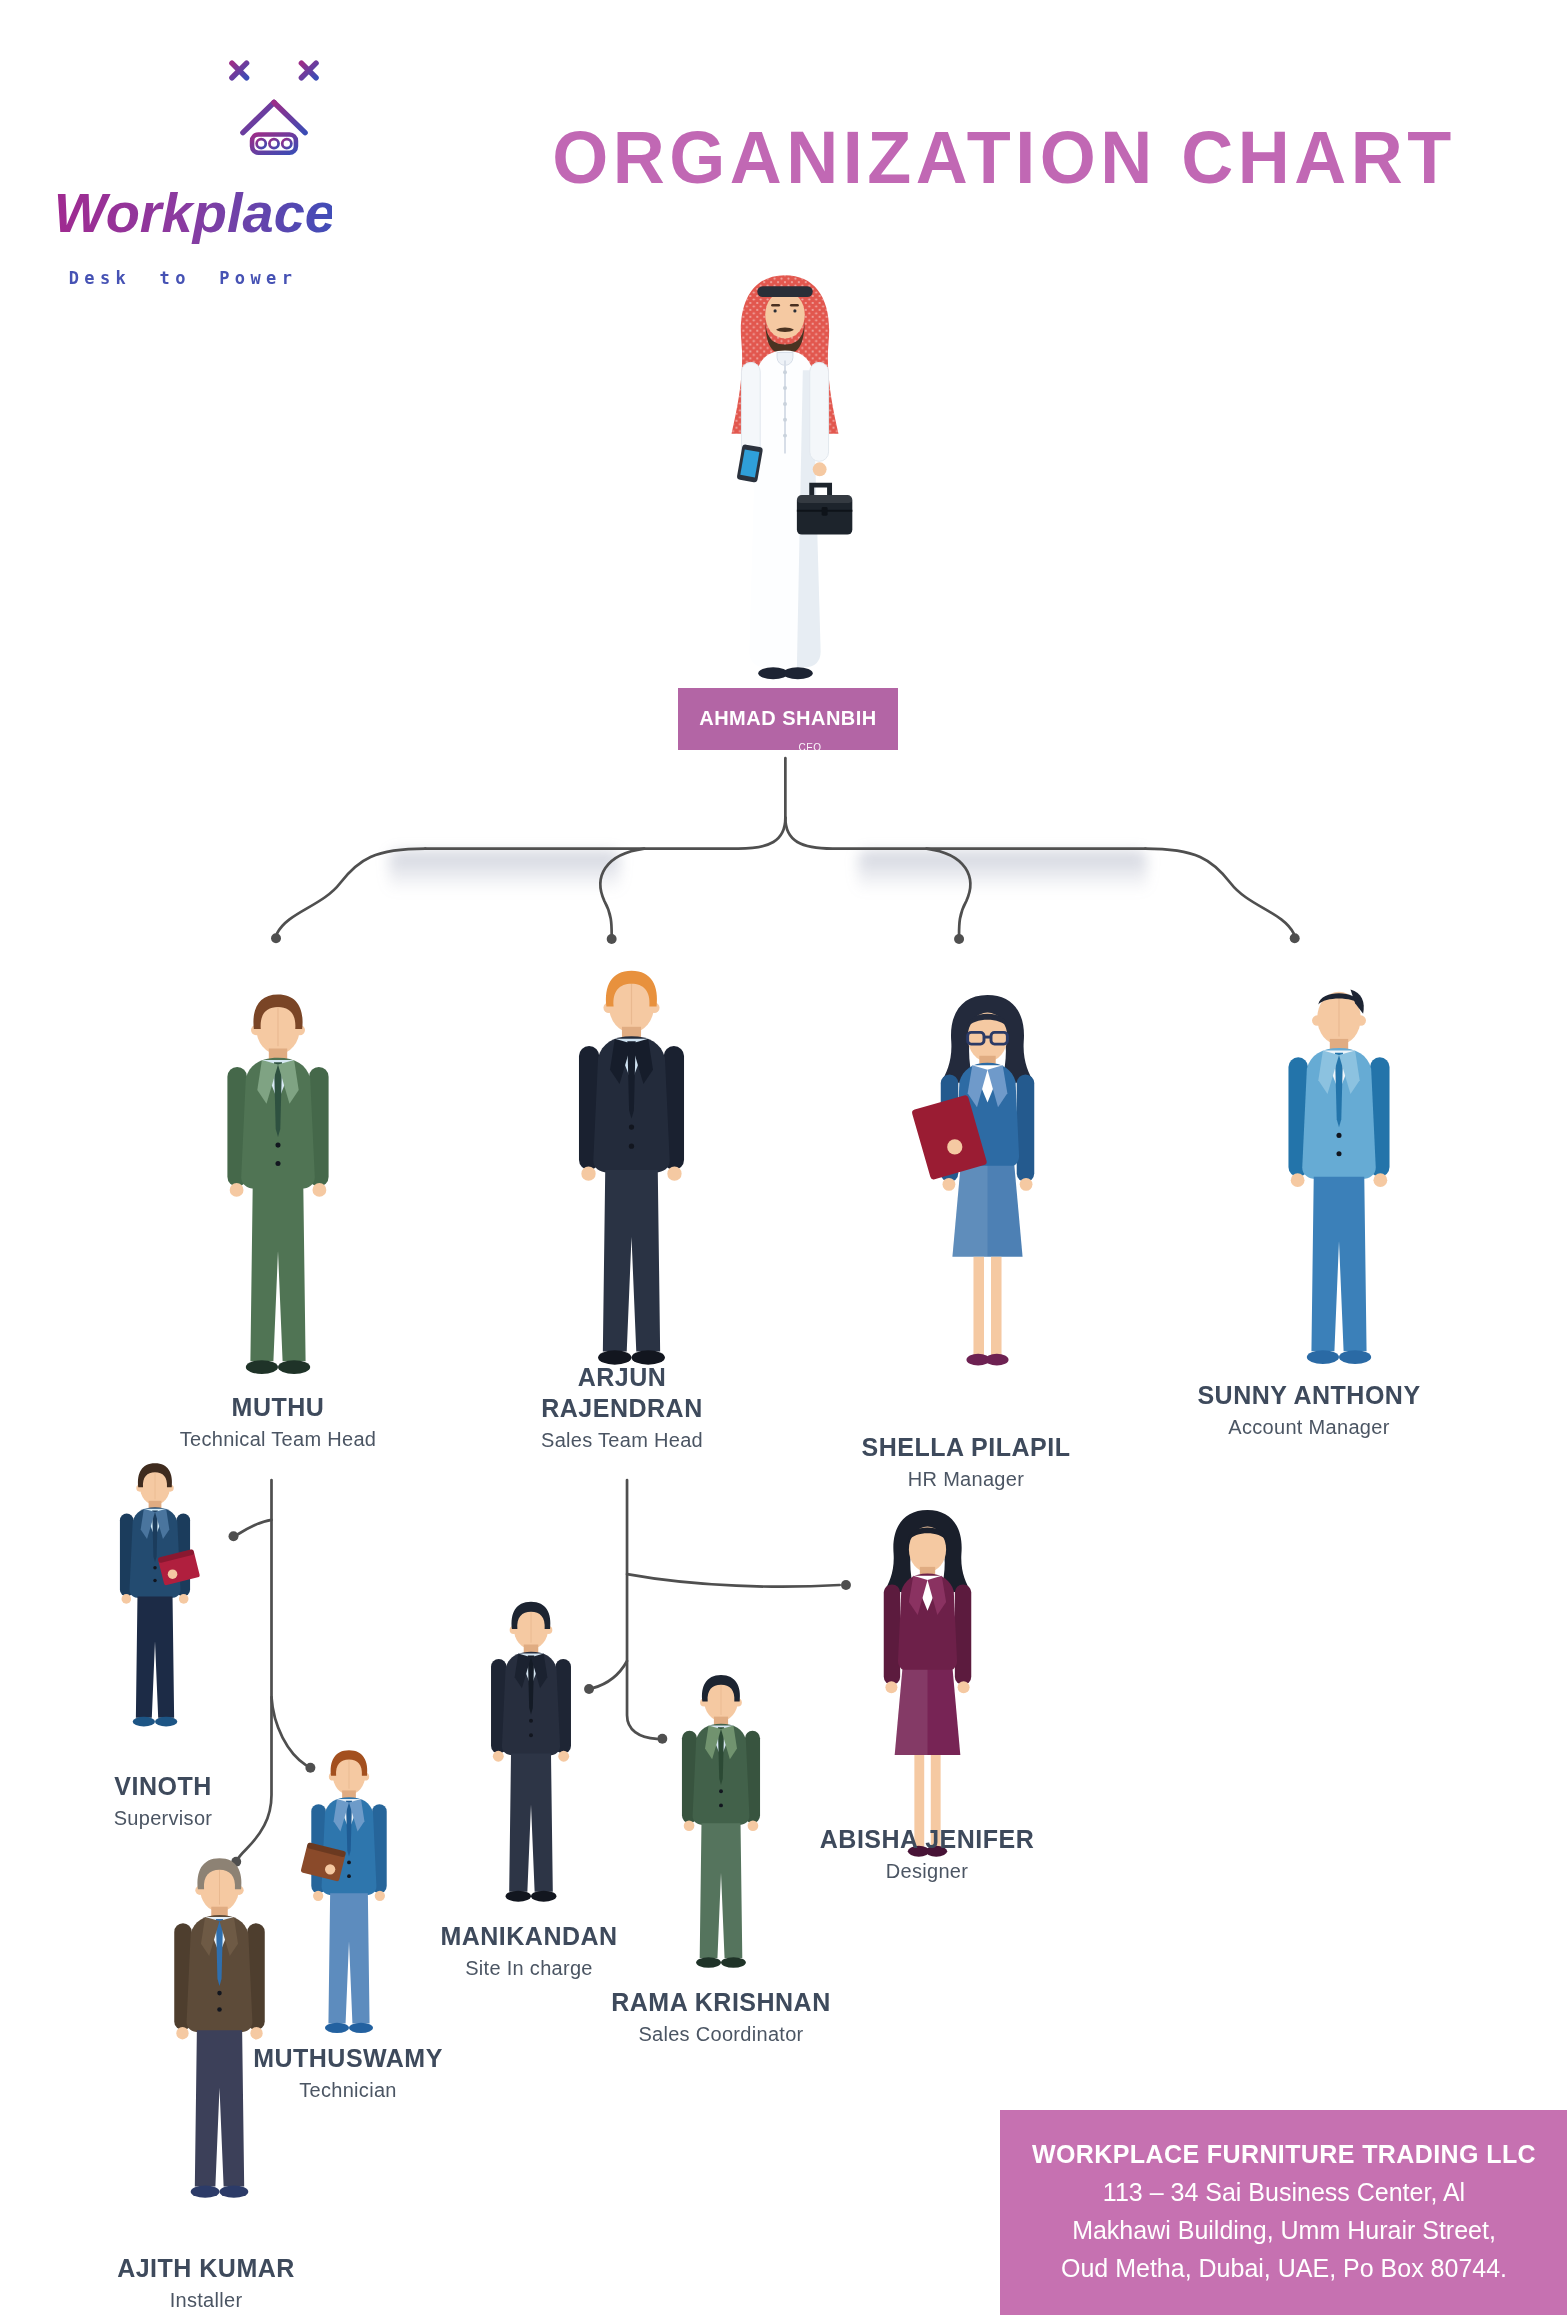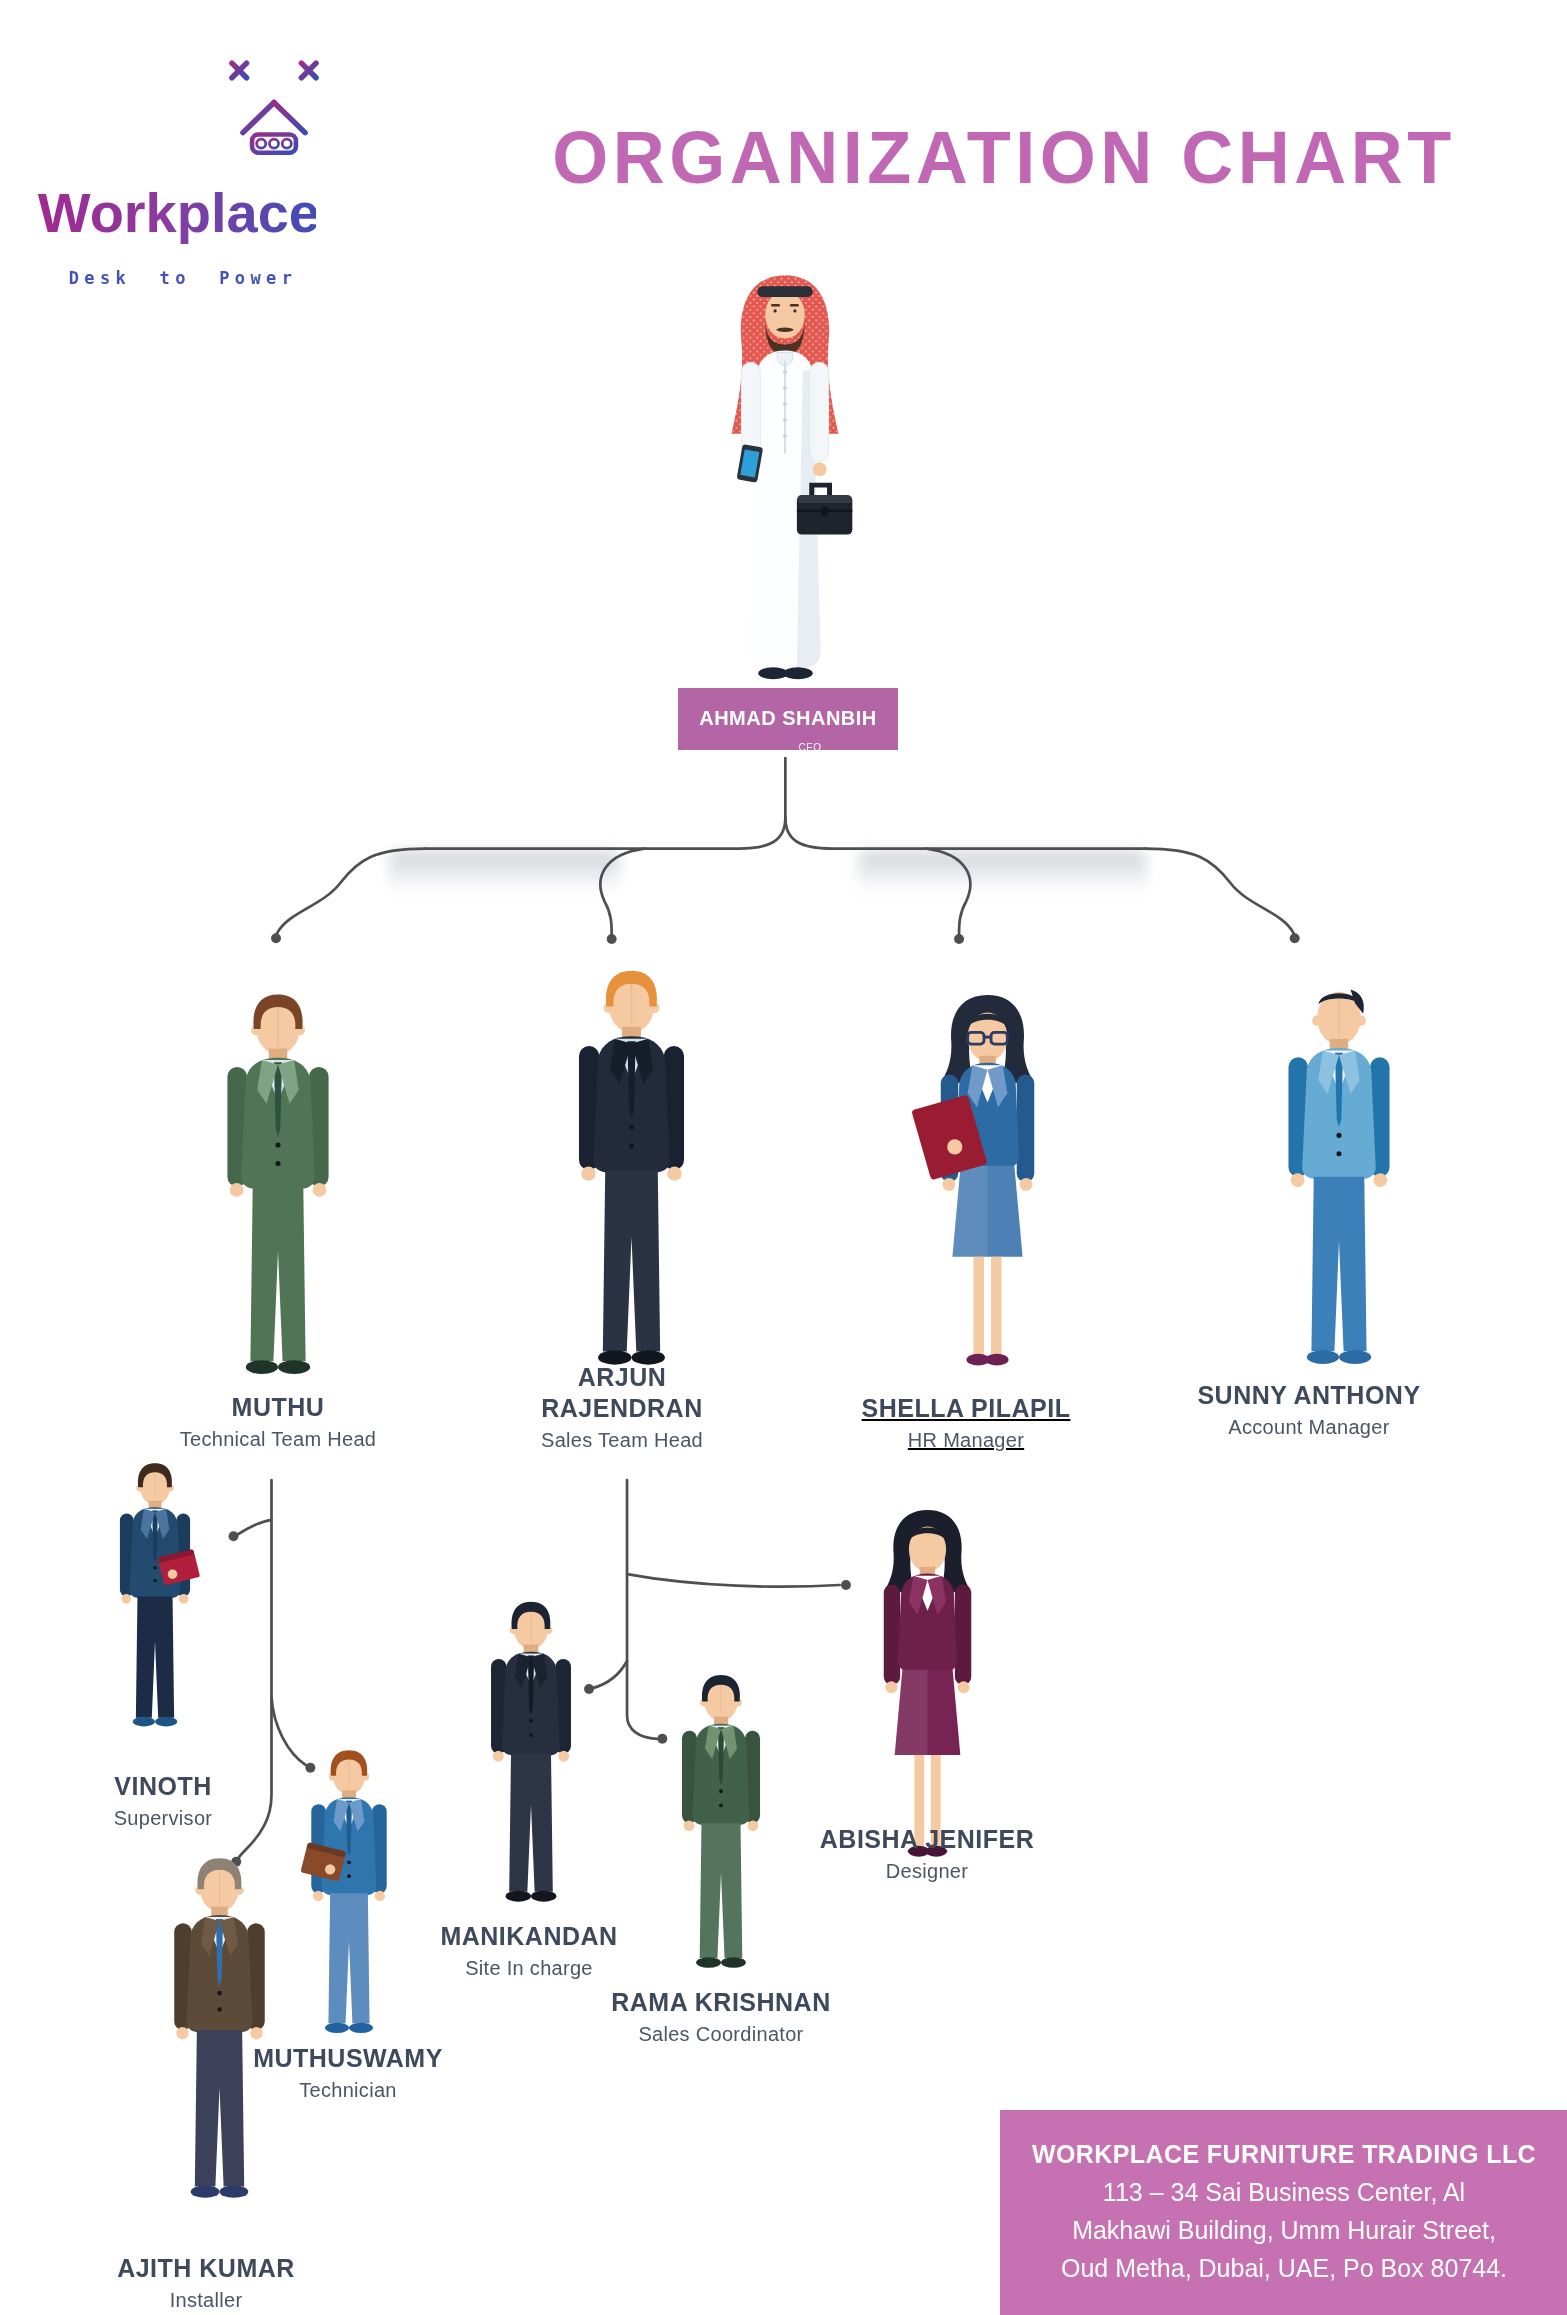--- a/index.html
+++ b/index.html
@@ -1,21 +1,21 @@
 <!DOCTYPE html>
 <html style="--title: #c168b4; --ceo-box: #b365a5; --footer-box: #c671b1; --name-text: #3e4a5c; --role-text: #4b5563; --connector: #4f4f4f; --tagline: #4652b4; --logo-magenta: #9c2d88; --logo-blue: #3a4cb5; --skin: #f5c9a2;font-size:14.5px"><head>
 <meta charset="utf-8">
 <style>
   html,body{margin:0;padding:0;background:#ffffff;}
   body{font-family:"Liberation Sans", sans-serif; -webkit-font-smoothing:antialiased;}
   #canvas{position:relative;width:1568px;height:2316px;background:#ffffff;overflow:hidden;}
 
   
   .logo-icon{position:absolute;left:210px;top:54px;width:128px;height:107px;}
-  .wordmark{position:absolute;left:36px;top:174px;width:280px;height:81px;}
+  .wordmark{position:absolute;left:52px;top:174px;width:280px;height:81px;font-style:italic;}
   .tagline{position:absolute;left:52px;top:268px;width:262px;text-align:center;
     font-family:"DejaVu Sans Mono", monospace;font-size:17px;font-weight:bold;
     letter-spacing:5.4px;word-spacing:12.7px;color:var(--tagline,#4652b4);}
   .page-title{position:absolute;left:461px;top:114px;width:1086px;text-align:center;
     font-size:72px;font-weight:800;letter-spacing:4.5px;color:var(--title,#c168b4);
     transform:scaleY(1.04);transform-origin:top;}
 
   
   .connector-svg{position:absolute;left:0;top:0;width:1568px;height:2316px;pointer-events:none;}
   .connector-svg path{fill:none;stroke:var(--connector,#4f4f4f);stroke-width:3;stroke-linecap:round;}
@@ -442,21 +442,21 @@
   </div>
 
   <div class="plabel" style="left:278px;top:1392px;">
     <div class="pname">MUTHU</div>
     <div class="prole">Technical Team Head</div>
   </div>
   <div class="plabel narrow" style="left:622px;top:1362px;">
     <div class="pname">ARJUN RAJENDRAN</div>
     <div class="prole">Sales Team Head</div>
   </div>
-  <div class="plabel" style="left:966px;top:1393px;text-decoration:underline;">
+  <div class="plabel" style="left:966px;top:1432px;">
     <div class="pname">SHELLA PILAPIL</div>
     <div class="prole">HR Manager</div>
   </div>
   <div class="plabel" style="left:1309px;top:1380px;">
     <div class="pname">SUNNY ANTHONY</div>
     <div class="prole">Account Manager</div>
   </div>
   <div class="plabel" style="left:163px;top:1771px;">
     <div class="pname">VINOTH</div>
     <div class="prole">Supervisor</div>

